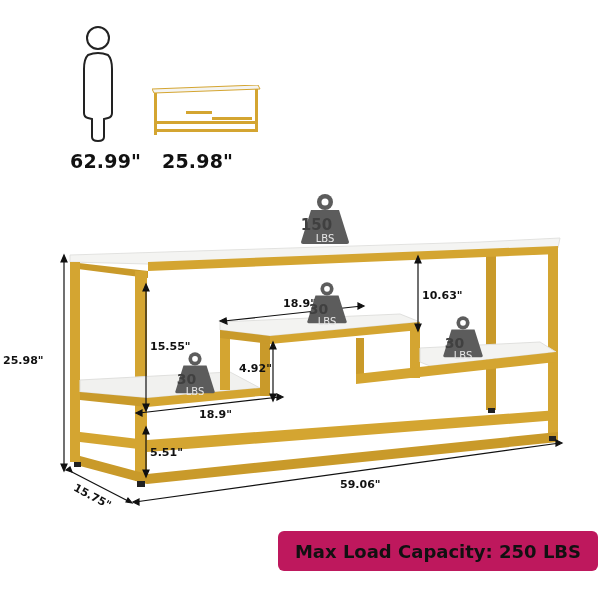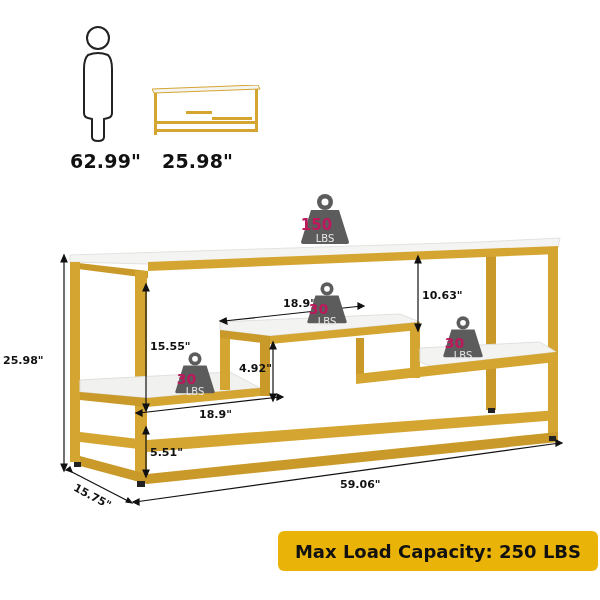--- a/index.html
+++ b/index.html
@@ -1,23 +1,23 @@
 <!DOCTYPE html>
 <html><head>
   <meta charset="utf-8">
   <style>
     html, body { margin:0; padding:0; background:#ffffff; }
     body { width:600px; height:600px; position:relative; overflow:hidden; font-family:"DejaVu Sans", sans-serif; }
     .abs { position:absolute; }
     .size-label { font-weight:bold; font-size:19px; color:#111; letter-spacing:0.2px; }
     .dim { position:absolute; font-weight:bold; font-size:11px; color:#111; white-space:nowrap; }
     .weight { position:absolute; width:56px; height:56px; }
-    .weight .num { position:absolute; left:0; right:17px; text-align:center; color:#be185d; font-weight:bold; }
+    .weight .num { position:absolute; left:0; right:17px; text-align:center; color:#404040; font-weight:bold; }
     .weight .unit { position:absolute; left:0; right:0; text-align:center; color:#e8e8e8; font-size:10px; }
-    .banner { position:absolute; left:278px; top:531px; width:320px; height:40px; background:#eab308; border-radius:6px;
+    .banner { position:absolute; left:278px; top:531px; width:320px; height:40px; background:#be185d; border-radius:6px;
       display:flex; align-items:center; justify-content:center; font-weight:bold; font-size:18px; color:#111; }
     svg { position:absolute; left:0; top:0; }
   </style>
 </head>
 <body>
 
 <div class="abs" style="left:78px;top:25px;width:40px;height:118px;">
   <svg width="40" height="118" viewBox="0 0 40 118" style="position:static;">
     <circle cx="20" cy="13" r="11" fill="none" stroke="#222" stroke-width="2"></circle>
     <path d="M10 30 Q20 26 30 30 Q34 34 34 44 L34 88 Q34 92 30 93 L26 94 L26 112 Q26 116 20 116 Q14 116 14 112 L14 94 L10 93 Q6 92 6 88 L6 44 Q6 34 10 30 Z" fill="none" stroke="#222" stroke-width="2"></path>

